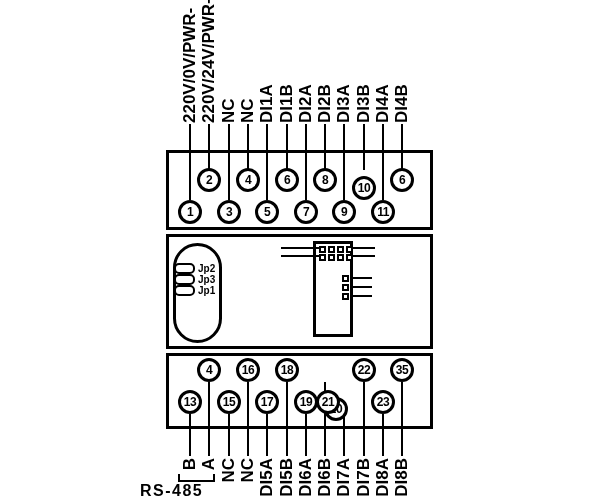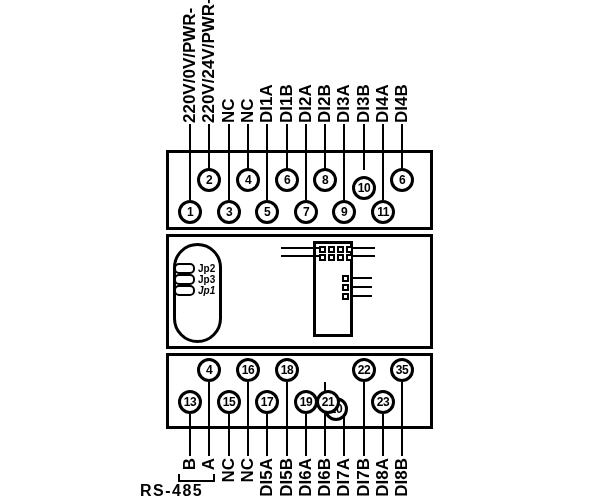--- a/index.html
+++ b/index.html
@@ -74,21 +74,21 @@
   <div class="term" style="left:294px;top:200px;">7</div>
   <div class="term" style="left:332px;top:200px;">9</div>
   <div class="term" style="left:371px;top:200px;">11</div>
 
   <div style="position:absolute;left:173px;top:243px;width:49px;height:100px;border:3px solid #000;border-radius:25px;background:#fff;box-sizing:border-box;z-index:4;"></div>
   <div class="jmp" style="left:174px;top:263px;"></div>
   <div class="jmp" style="left:174px;top:274px;"></div>
   <div class="jmp" style="left:174px;top:285px;"></div>
   <div class="jlbl" style="left:198px;top:263px;z-index:5;text-align:center;">Jp2</div>
   <div class="jlbl" style="left:198px;top:274px;z-index:5;">Jp3</div>
-  <div class="jlbl" style="left:198px;top:285px;z-index:5;font-style:italic;">Jp1</div>
+  <div class="jlbl" style="left:198px;top:285px;z-index:5;">Jp1</div>
 
   <div class="model">МВ110-Х.8ДФ</div>
 
   <div class="box" style="left:313px;top:241px;width:40px;height:96px;z-index:3;"></div>
 
   <div class="cell" style="left:319px;top:246px;"></div>
   <div class="cell" style="left:328px;top:246px;"></div>
   <div class="cell" style="left:337px;top:246px;"></div>
   <div class="cell" style="left:346px;top:246px;"></div>
   <div class="cell" style="left:319px;top:254px;"></div>

